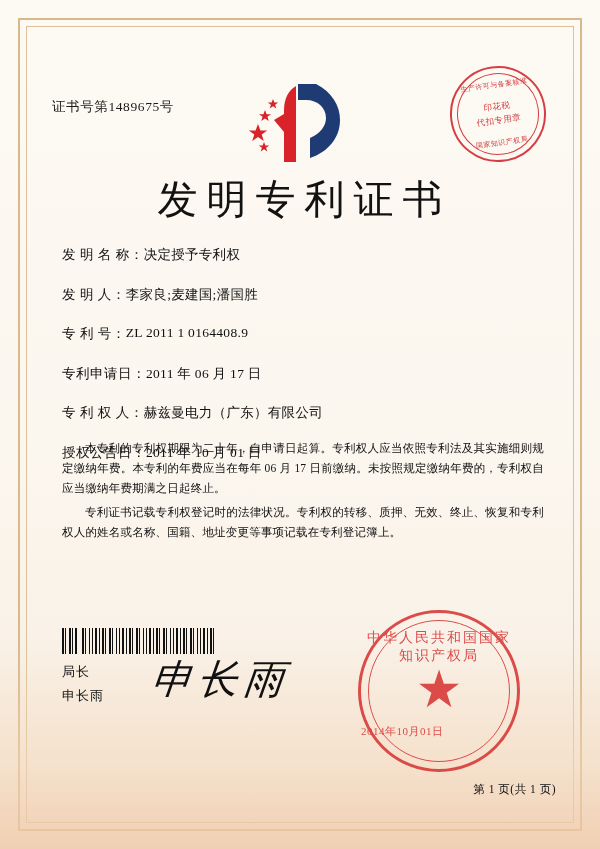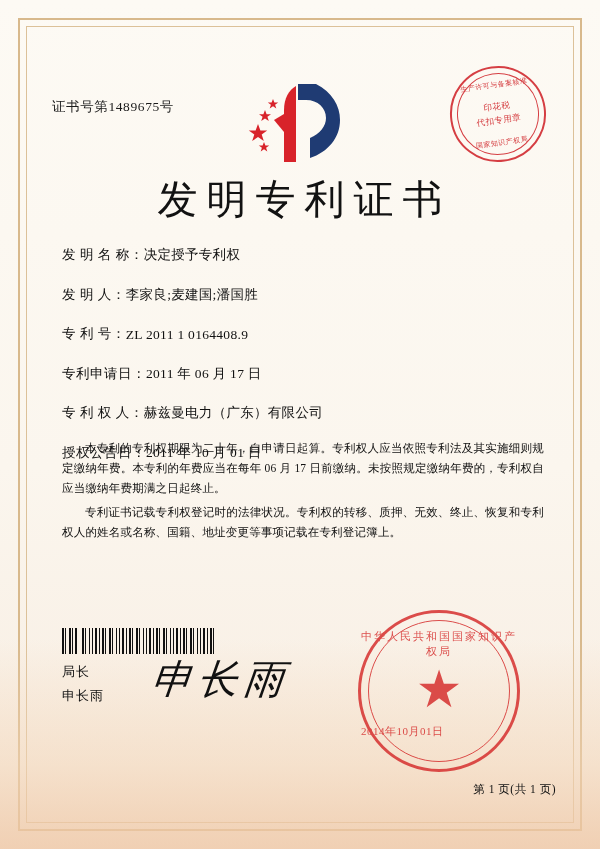--- a/index.html
+++ b/index.html
@@ -121,21 +121,21 @@
 
   
   .fields {
     position: absolute;
     left: 18px;
     right: 10px;
     top: 206px;
   }
   .field {
     display: flex;
-    align-items: flex-end;
+    align-items: flex-start;
     margin-bottom: 21.5px;
     font-size: 13.5px;
     color: #111;
   }
   .field .label {
     white-space: nowrap;
     letter-spacing: 0.5px;
   }
   .field .value {
     white-space: nowrap;
@@ -220,21 +220,21 @@
     transform: translate(-50%,-52%);
     font-size: 52px;
     line-height: 1;
     color: #d6302f;
   }
   .nat-seal .top-text {
     position: absolute;
     left: 0; right: 0;
     top: 16px;
     text-align: center;
-    font-size: 11px;
+    font-size: 14px;
     letter-spacing: 2px;
   }
   .nat-seal .date-text {
     position: absolute;
     left: 0; right: 0;
     bottom: 30px;
     text-align: left;
     font-size: 11px;
     letter-spacing: .5px;
   }

